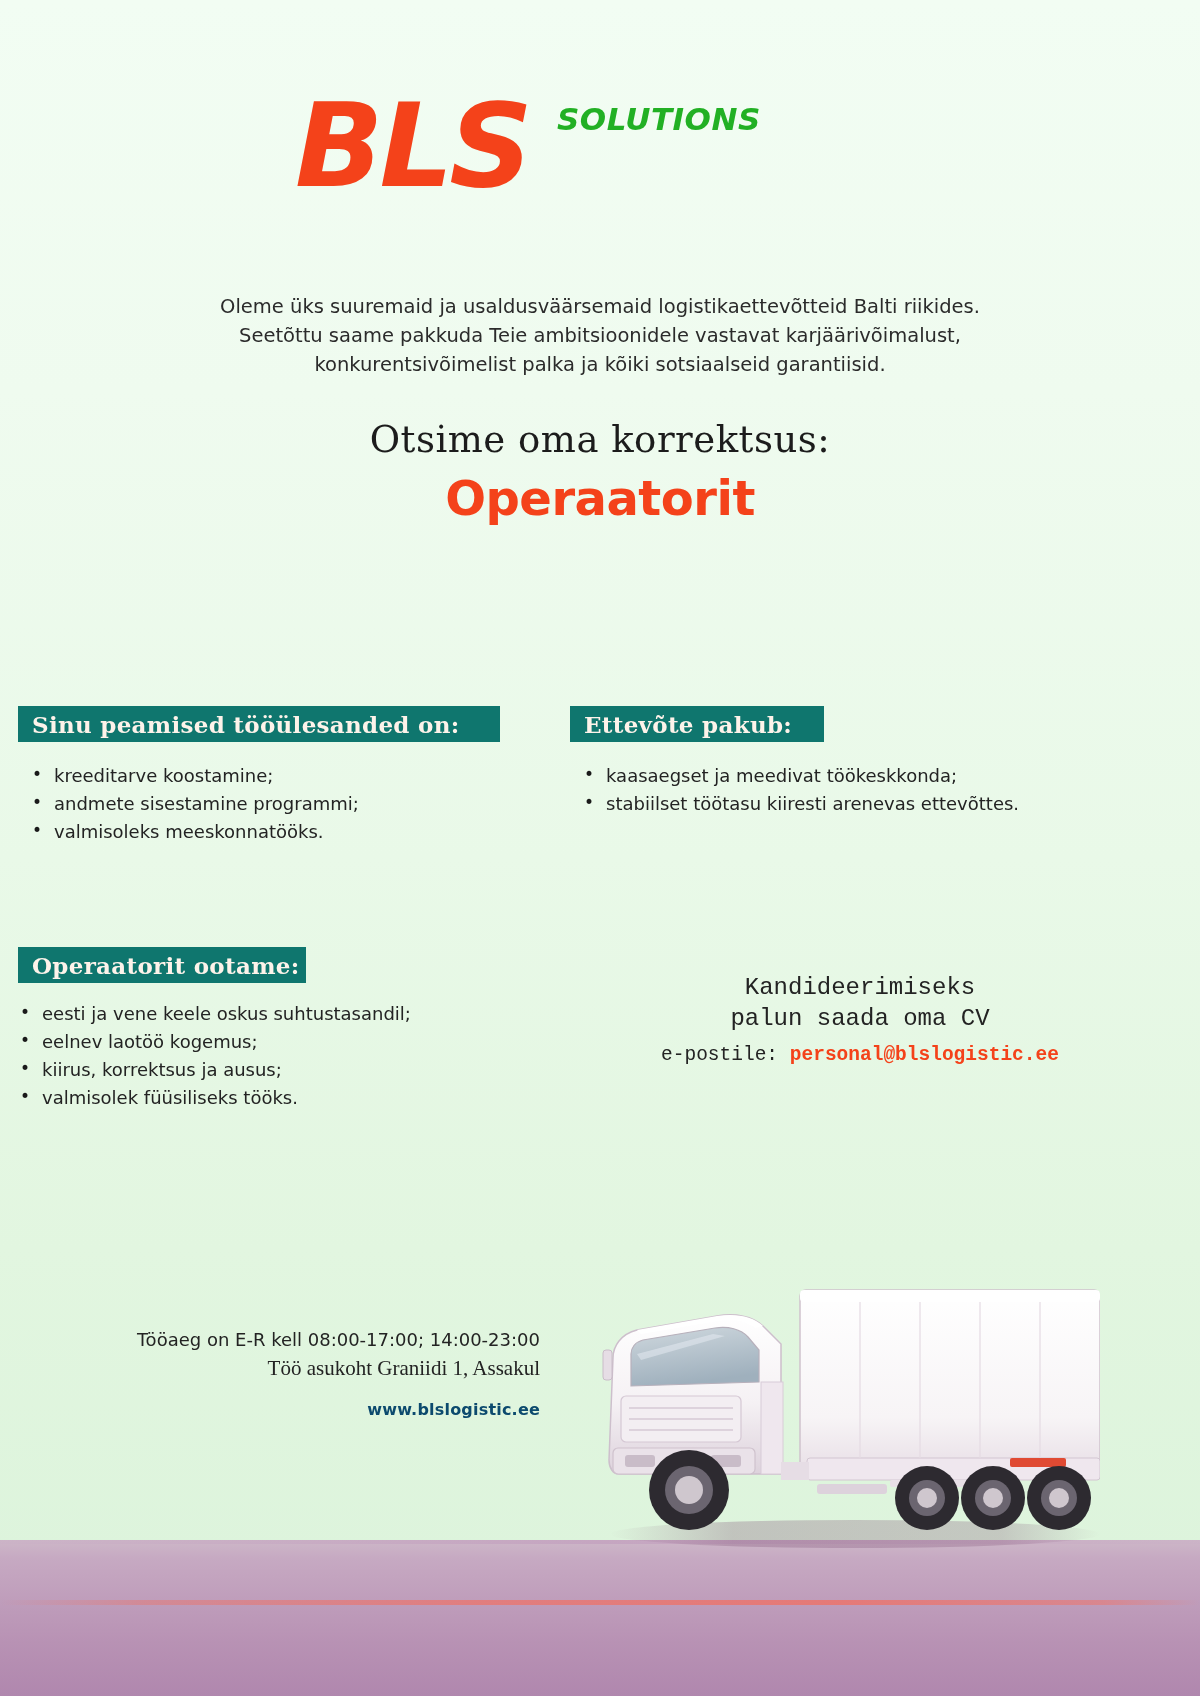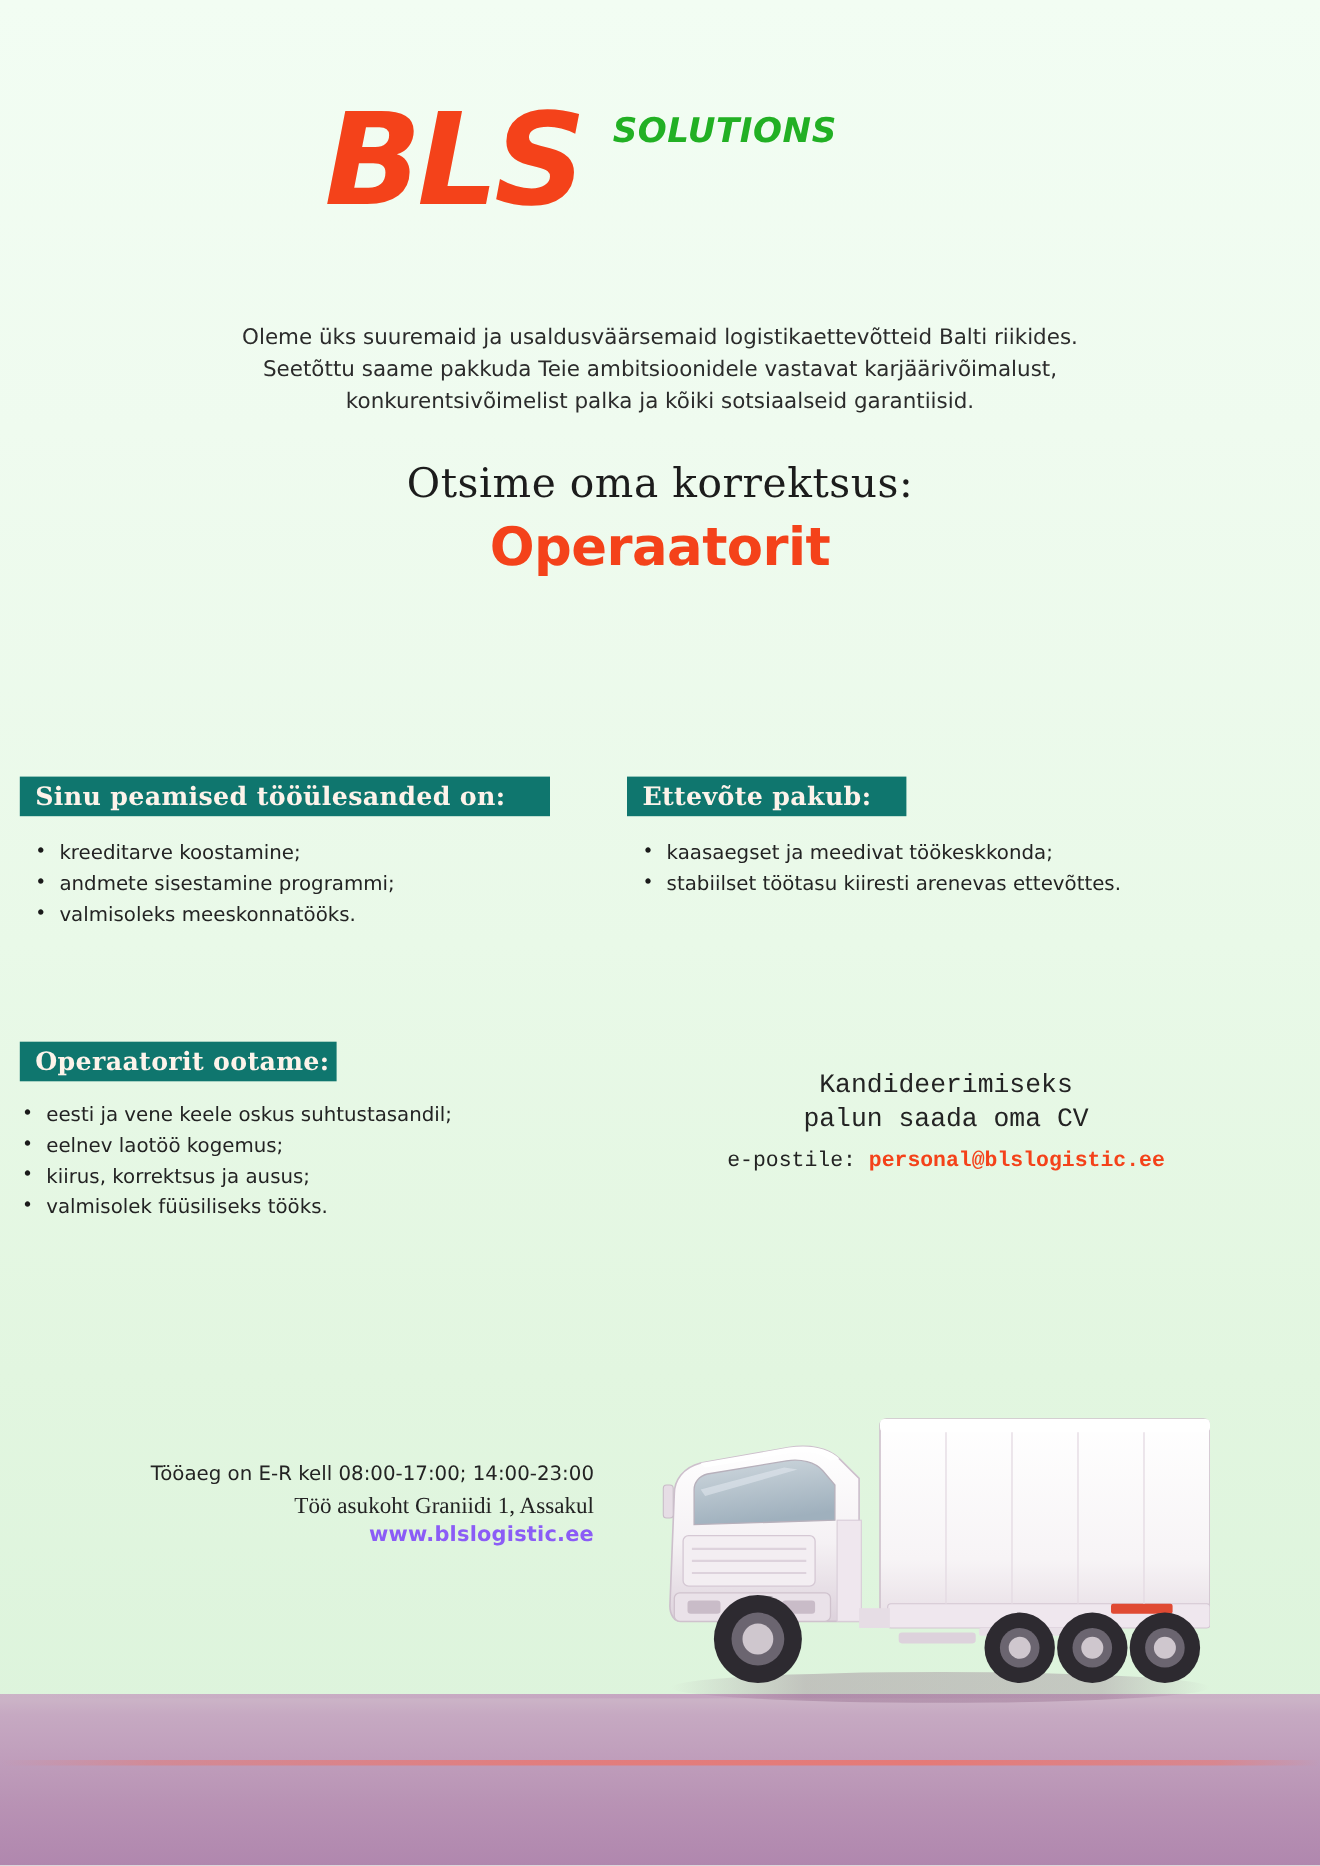--- a/index.html
+++ b/index.html
@@ -207,24 +207,24 @@
   .footer-hours {
     font-size: 18px;
     line-height: 1.45;
   }
   .footer-address {
     font-size: 21px;
     line-height: 1.45;
     font-family: Liberation Serif, serif;
   }
   .footer-web {
-    margin-top: 0;
-    font-size: 19px;
-    font-weight: bold;
-    color: #8b5cf6;
+    margin-top: 16px;
+    font-size: 16px;
+    font-weight: bold;
+    color: #0c4a6e;
     letter-spacing: 0.2px;
   }
 
   
   .truck {
     position: absolute;
     left: 585px;
     top: 1262px;
     width: 515px;
     height: 300px;

